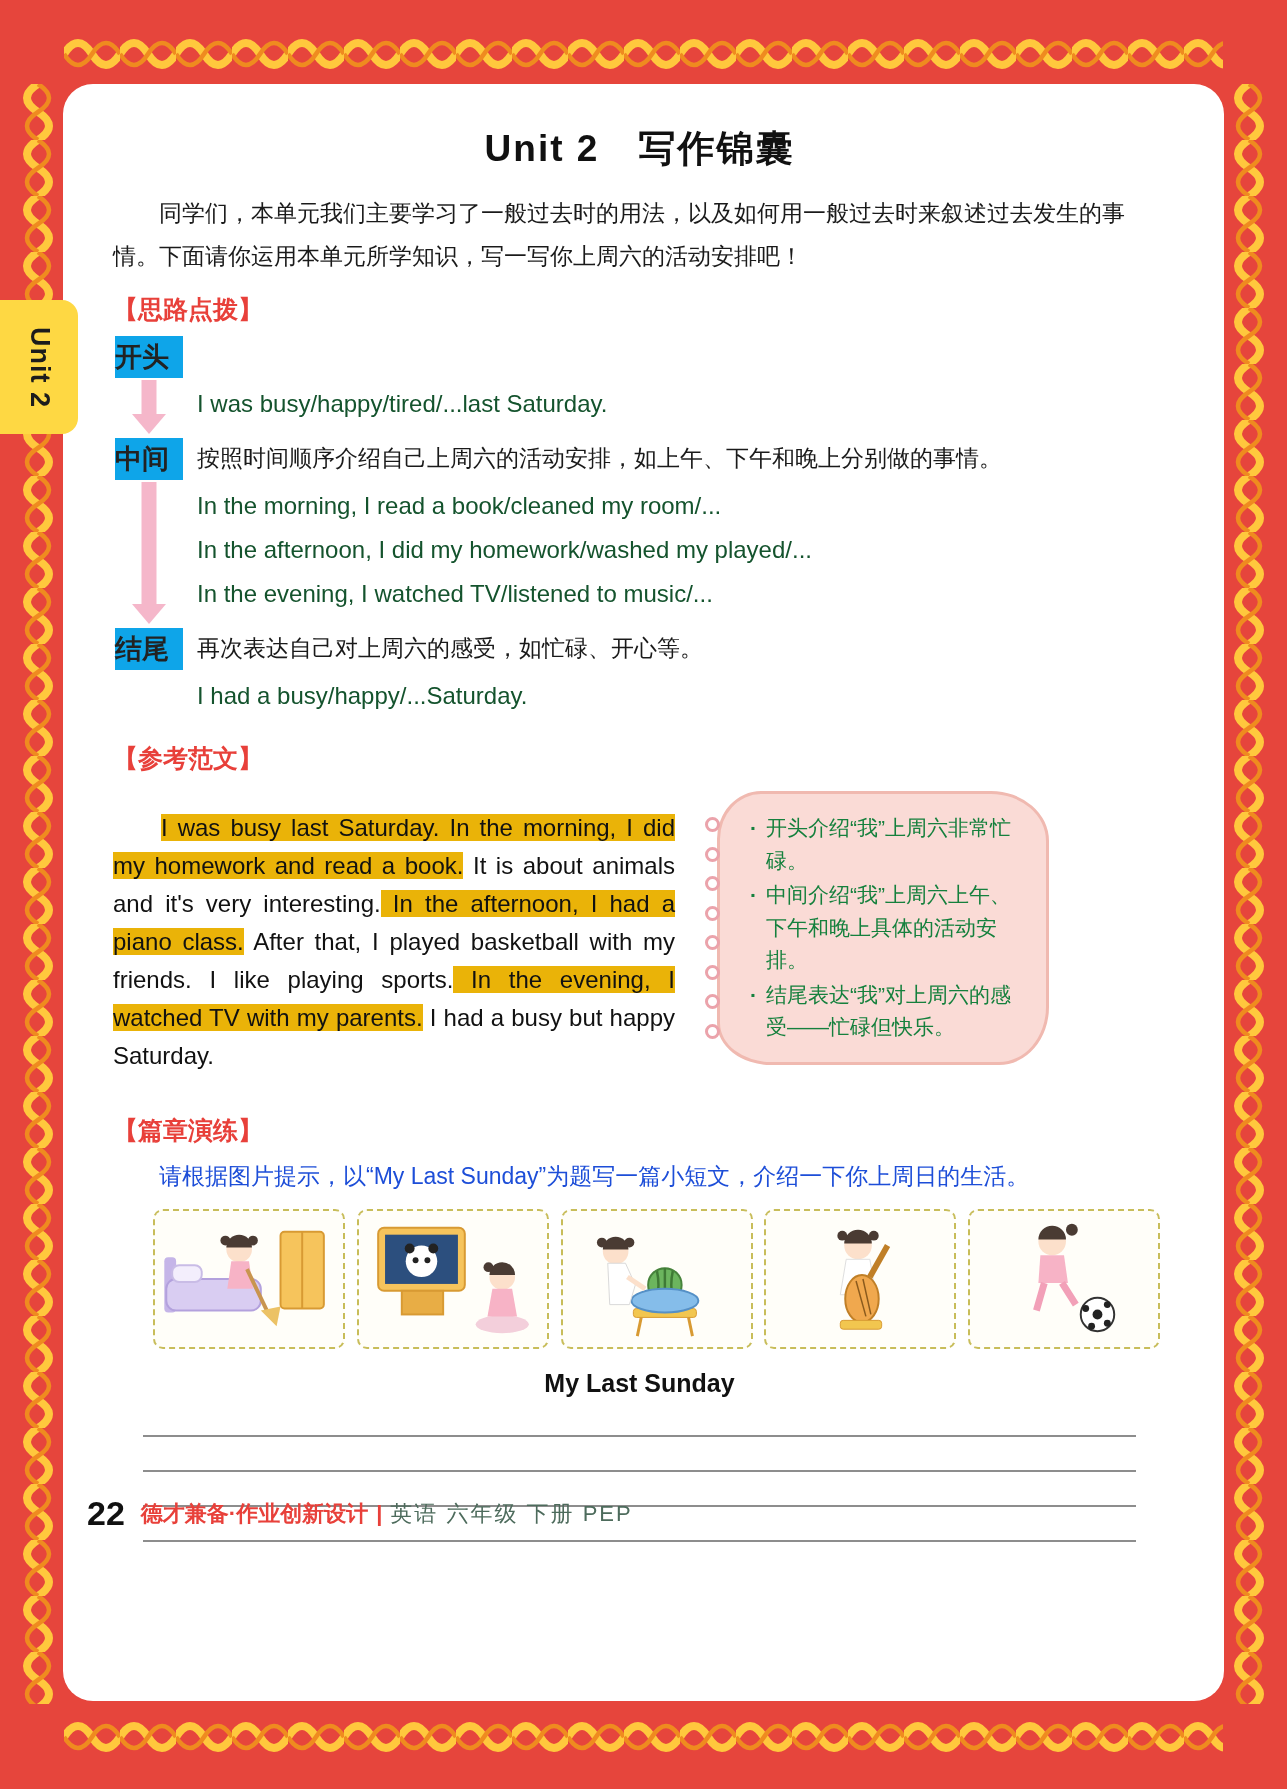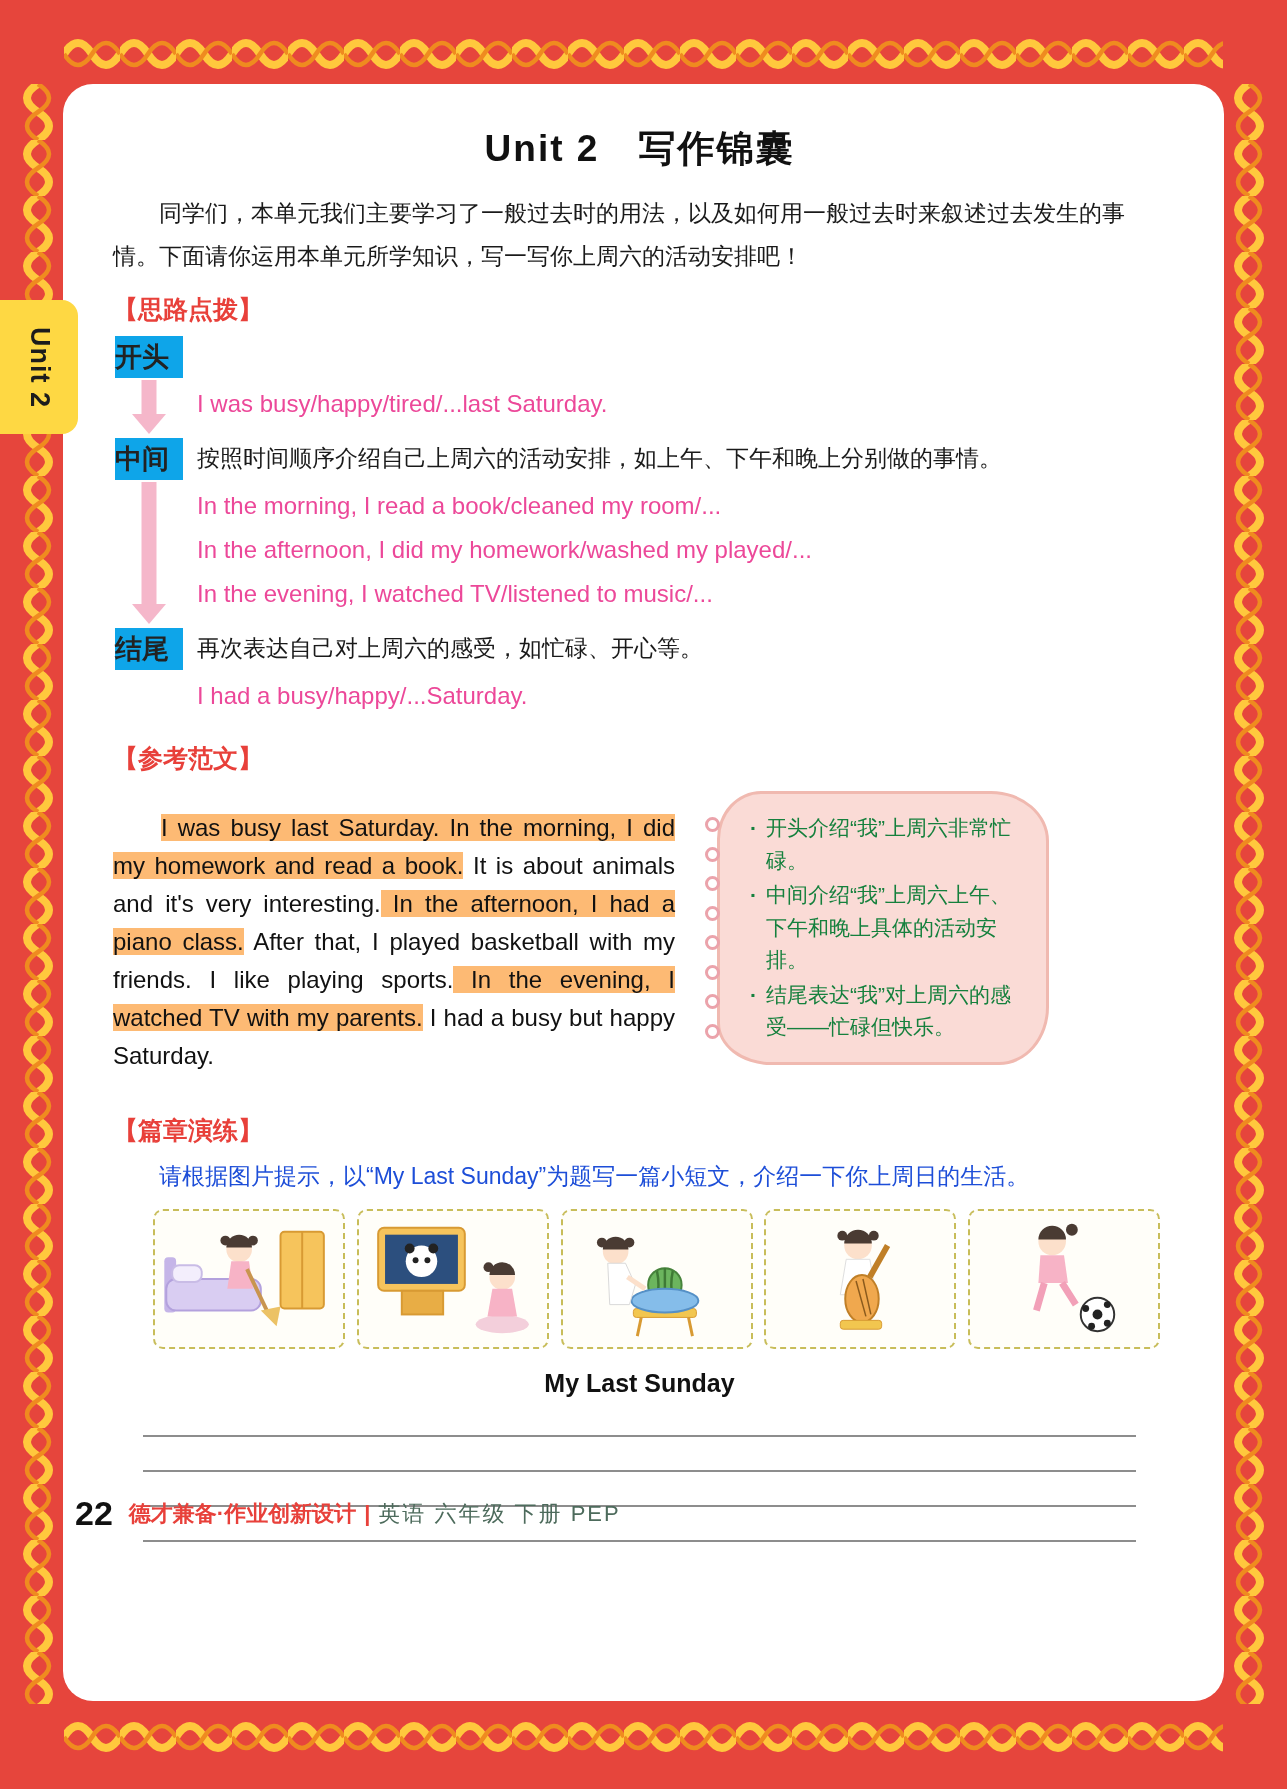--- a/index.html
+++ b/index.html
@@ -85,32 +85,32 @@
   .arrow-track .head {
     position:absolute; left:50%; transform:translateX(-50%);
     bottom:0; width:0; height:0;
     border-left:17px solid transparent;
     border-right:17px solid transparent;
     border-top:20px solid #f5b7ca;
   }
   .examples { padding-left:14px; }
   .examples p {
     margin:10px 0 16px;
-    font-size:24px; color:#ec4899;
+    font-size:24px; color:#14532d;
   }
 
   
   .sample-wrap { display:flex; align-items:flex-start; }
   .essay {
     width:562px;
     font-size:24px; line-height:1.58; color:#111;
     text-align:justify;
     text-indent:2em;
   }
-  .essay .hl { background:#fdba74; }
+  .essay .hl { background:#eab308; }
   .bubble-wrap { position:relative; width:332px; margin-left:42px; margin-top:6px; }
   .bubble {
     background:#fadbd6;
     border:3px solid #f0b9b0;
     border-radius:44px 58px 50px 54px / 48px 50px 58px 42px;
     padding:16px 18px 16px 28px;
   }
   .spiral {
     position:absolute; left:-12px; top:26px; bottom:26px;
     display:flex; flex-direction:column; justify-content:space-between;
@@ -155,21 +155,21 @@
     font-size:25px; color:#111;
   }
   .write-lines { margin:4px 30px 0 30px; }
   .write-lines .wline {
     height:35px;
     border-bottom:2px solid #8d8d8d;
   }
 
   
   .footer {
-    position:absolute; left:12px; bottom:168px;
+    position:absolute; left:24px; bottom:168px;
     display:flex; align-items:center;
   }
   .footer .pnum { font-size:34px; font-weight:bold; color:#111; margin-right:16px; }
   .footer .series { font-size:22px; font-weight:bold; color:#e8403a; }
   .footer .fdiv { font-size:22px; font-weight:bold; color:#e8403a; margin:0 8px; }
   .footer .subject { font-size:22px; color:#4d6b5c; letter-spacing:2px; }
 </style>
 </head>
 <body>
 

